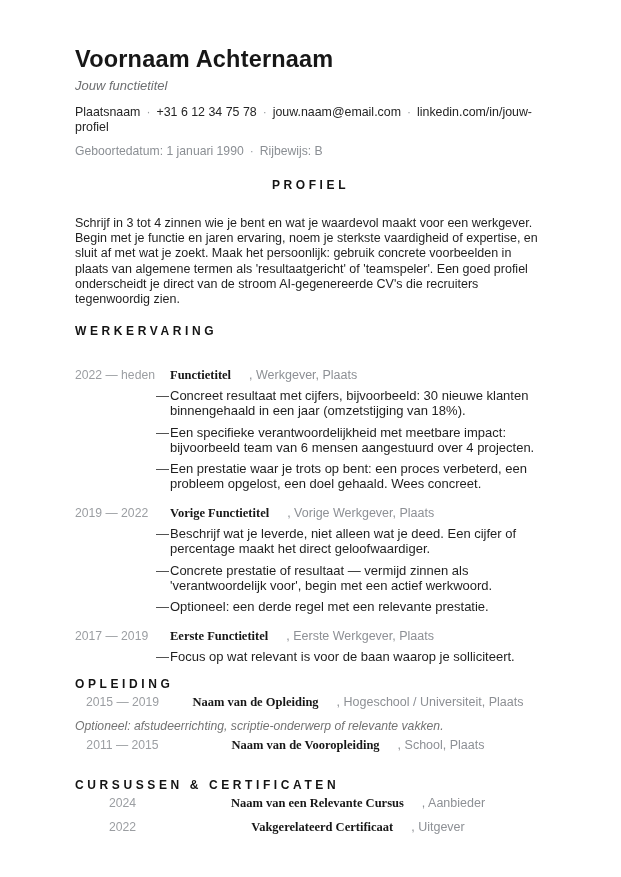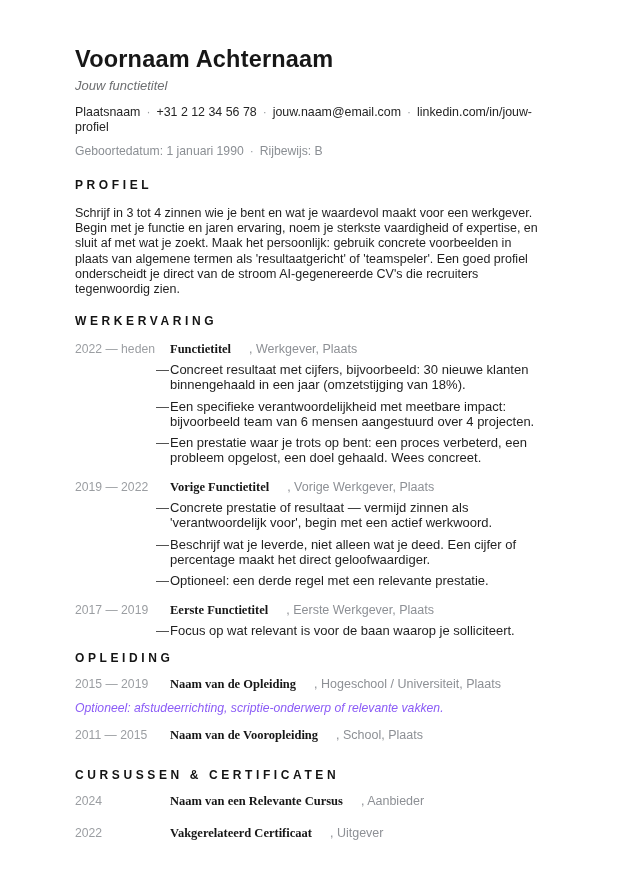--- a/index.html
+++ b/index.html
@@ -58,39 +58,39 @@
 
   
   .sec-h {
     margin: 0;
     font-size: 12px;
     line-height: 14px;
     font-weight: 700;
     letter-spacing: 3.6px;
     color: #141414;
   }
-  .sec-profiel .sec-h   { margin-top: 19px; }
+  .sec-profiel .sec-h   { margin-top: 19px; text-align: center; }
   .sec-werk .sec-h      { margin-top: 16px; }
   .sec-opleiding .sec-h { margin-top: 13px; }
   .sec-cursus .sec-h    { margin-top: 19px; }
 
   .profile-text {
-    margin: 14px 0 0 0;
+    margin: 24px 0 0 0;
     font-size: 12.5px;
     line-height: 15.3px;
     color: #1f1f1f;
   }
 
   
   .entry {
     display: grid;
     grid-template-columns: 95px 1fr;
     margin-top: 13px;
   }
-  .entry.first { margin-top: 14px; }
+  .entry.first { margin-top: 30px; }
   .period {
     font-size: 12.2px;
     line-height: 15.3px;
     color: #9b9ea2;
   }
   .entry-body { min-width: 0; }
   .entry-header {
     font-size: 12.5px;
     line-height: 15.3px;
     margin: 0 0 5px 0;
@@ -115,35 +115,35 @@
     color: #3a3a3a;
   }
   .sec-werk .entry { margin-bottom: 14px; }
   .sec-werk .entry:last-of-type { margin-bottom: 0; }
 
   .edu-note {
     margin: 4px 0 0 0;
     font-style: italic;
     font-size: 12.2px;
     line-height: 15px;
-    color: #8b5cf6;
-  }
-  .sec-opleiding .entry, .sec-cursus .entry { margin-top: 12px; }
+    color: #737373;
+  }
+  .sec-opleiding .entry, .sec-cursus .entry { margin-top: 4px; text-align: center; }
 </style>
 </head>
 <body>
 
 <div class="page">
 
   <header>
     <h1 class="name">Voornaam Achternaam</h1>
     <p class="job-title">Jouw functietitel</p>
 
     <div class="contact-line">
-      <span>Plaatsnaam</span><span class="sep">·</span><span>+31 2 12 34 56 78</span><span class="sep">·</span><span>jouw.naam@email.com</span><span class="sep">·</span><span>linkedin.com/in/jouw-profiel</span>
+      <span>Plaatsnaam</span><span class="sep">·</span><span>+31 6 12 34 75 78</span><span class="sep">·</span><span>jouw.naam@email.com</span><span class="sep">·</span><span>linkedin.com/in/jouw-profiel</span>
     </div>
 
     <div class="details-line">
       <span>Geboortedatum: 1 januari 1990</span><span class="sep">·</span><span>Rijbewijs: B</span>
     </div>
   </header>
 
   <section class="sec-profiel">
     <h2 class="sec-h">PROFIEL</h2>
     <p class="profile-text">Schrijf in 3 tot 4 zinnen wie je bent en wat je waardevol maakt voor een werkgever. Begin met je functie en jaren ervaring, noem je sterkste vaardigheid of expertise, en sluit af met wat je zoekt. Maak het persoonlijk: gebruik concrete voorbeelden in plaats van algemene termen als 'resultaatgericht' of 'teamspeler'. Een goed profiel onderscheidt je direct van de stroom AI-gegenereerde CV's die recruiters tegenwoordig zien.</p>
@@ -159,22 +159,22 @@
         <p class="bullet"><span class="dash">—</span><span>Concreet resultaat met cijfers, bijvoorbeeld: 30 nieuwe klanten binnengehaald in een jaar (omzetstijging van 18%).</span></p>
         <p class="bullet"><span class="dash">—</span><span>Een specifieke verantwoordelijkheid met meetbare impact: bijvoorbeeld team van 6 mensen aangestuurd over 4 projecten.</span></p>
         <p class="bullet"><span class="dash">—</span><span>Een prestatie waar je trots op bent: een proces verbeterd, een probleem opgelost, een doel gehaald. Wees concreet.</span></p>
       </div>
     </div>
 
     <div class="entry">
       <div class="period">2019 — 2022</div>
       <div class="entry-body">
         <p class="entry-header"><span class="entry-title">Vorige Functietitel</span><span class="entry-meta">, Vorige Werkgever, Plaats</span></p>
+        <p class="bullet"><span class="dash">—</span><span>Beschrijf wat je leverde, niet alleen wat je deed. Een cijfer of percentage maakt het direct geloofwaardiger.</span></p>
         <p class="bullet"><span class="dash">—</span><span>Concrete prestatie of resultaat — vermijd zinnen als 'verantwoordelijk voor', begin met een actief werkwoord.</span></p>
-        <p class="bullet"><span class="dash">—</span><span>Beschrijf wat je leverde, niet alleen wat je deed. Een cijfer of percentage maakt het direct geloofwaardiger.</span></p>
         <p class="bullet"><span class="dash">—</span><span>Optioneel: een derde regel met een relevante prestatie.</span></p>
       </div>
     </div>
 
     <div class="entry">
       <div class="period">2017 — 2019</div>
       <div class="entry-body">
         <p class="entry-header"><span class="entry-title">Eerste Functietitel</span><span class="entry-meta">, Eerste Werkgever, Plaats</span></p>
         <p class="bullet"><span class="dash">—</span><span>Focus op wat relevant is voor de baan waarop je solliciteert.</span></p>
       </div>

